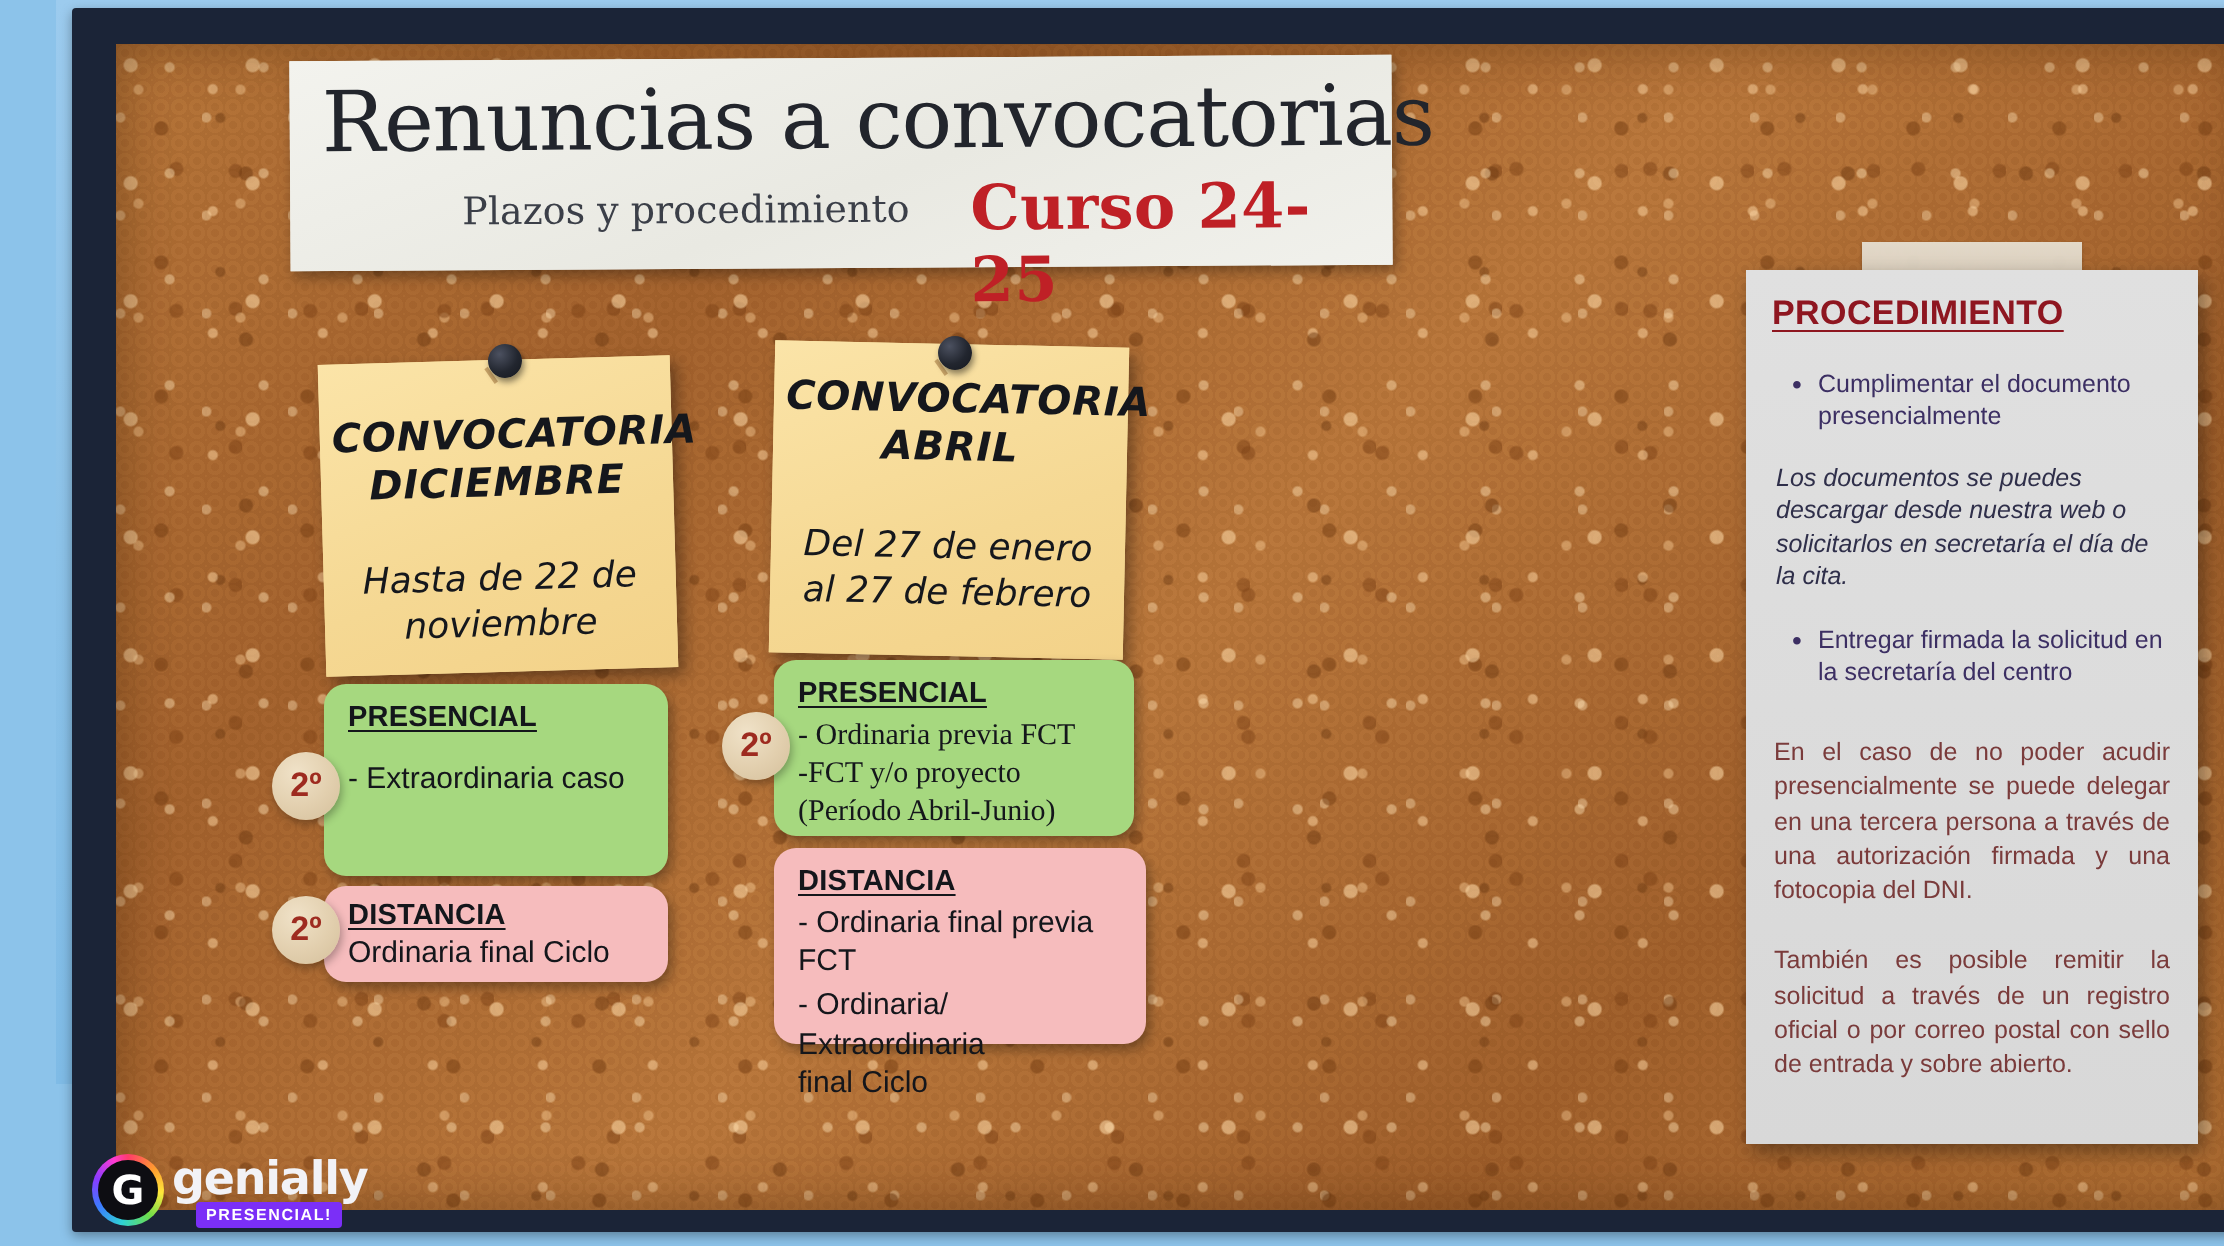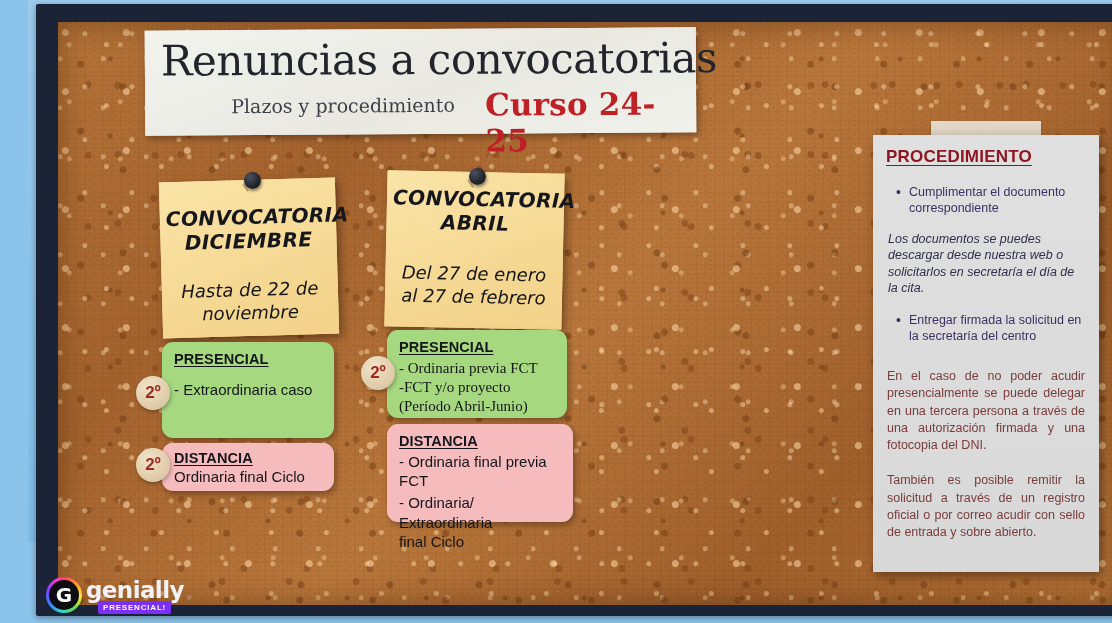--- a/index.html
+++ b/index.html
@@ -411,31 +411,31 @@
     <div class="bd">- Ordinaria final previa FCT</div>
     <div class="bd gap">- Ordinaria/ Extraordinaria
 final Ciclo</div>
   </div>
 
   <div id="tape"></div>
   <div id="proc-panel">
     <div id="proc-title">PROCEDIMIENTO</div>
 
     <ul class="proc-list" id="proc-list1">
-      <li>Cumplimentar el documento correspondiente</li>
+      <li>Cumplimentar el documento presencialmente</li>
     </ul>
 
     <div id="proc-italic">Los documentos se puedes descargar desde nuestra web o solicitarlos en secretaría el día de la cita.</div>
 
     <ul class="proc-list" id="proc-list2">
       <li>Entregar firmada la solicitud en la secretaría del centro</li>
     </ul>
 
     <div class="proc-just" id="proc-p1">En el caso de no poder acudir presencialmente se puede delegar en una tercera persona a través de una autorización firmada y una fotocopia del DNI.</div>
-    <div class="proc-just" id="proc-p2">También es posible remitir la solicitud a través de un registro oficial o por correo acudir con sello de entrada y sobre abierto.</div>
+    <div class="proc-just" id="proc-p2">También es posible remitir la solicitud a través de un registro oficial o por correo postal con sello de entrada y sobre abierto.</div>
   </div>
 
   <div id="genially">
     <div id="gen-ring">
       <div id="gen-inner">
         <div id="gen-g">G</div>
       </div>
     </div>
     <div id="gen-word">genially</div>
     <div id="gen-badge">PRESENCIAL!</div>

